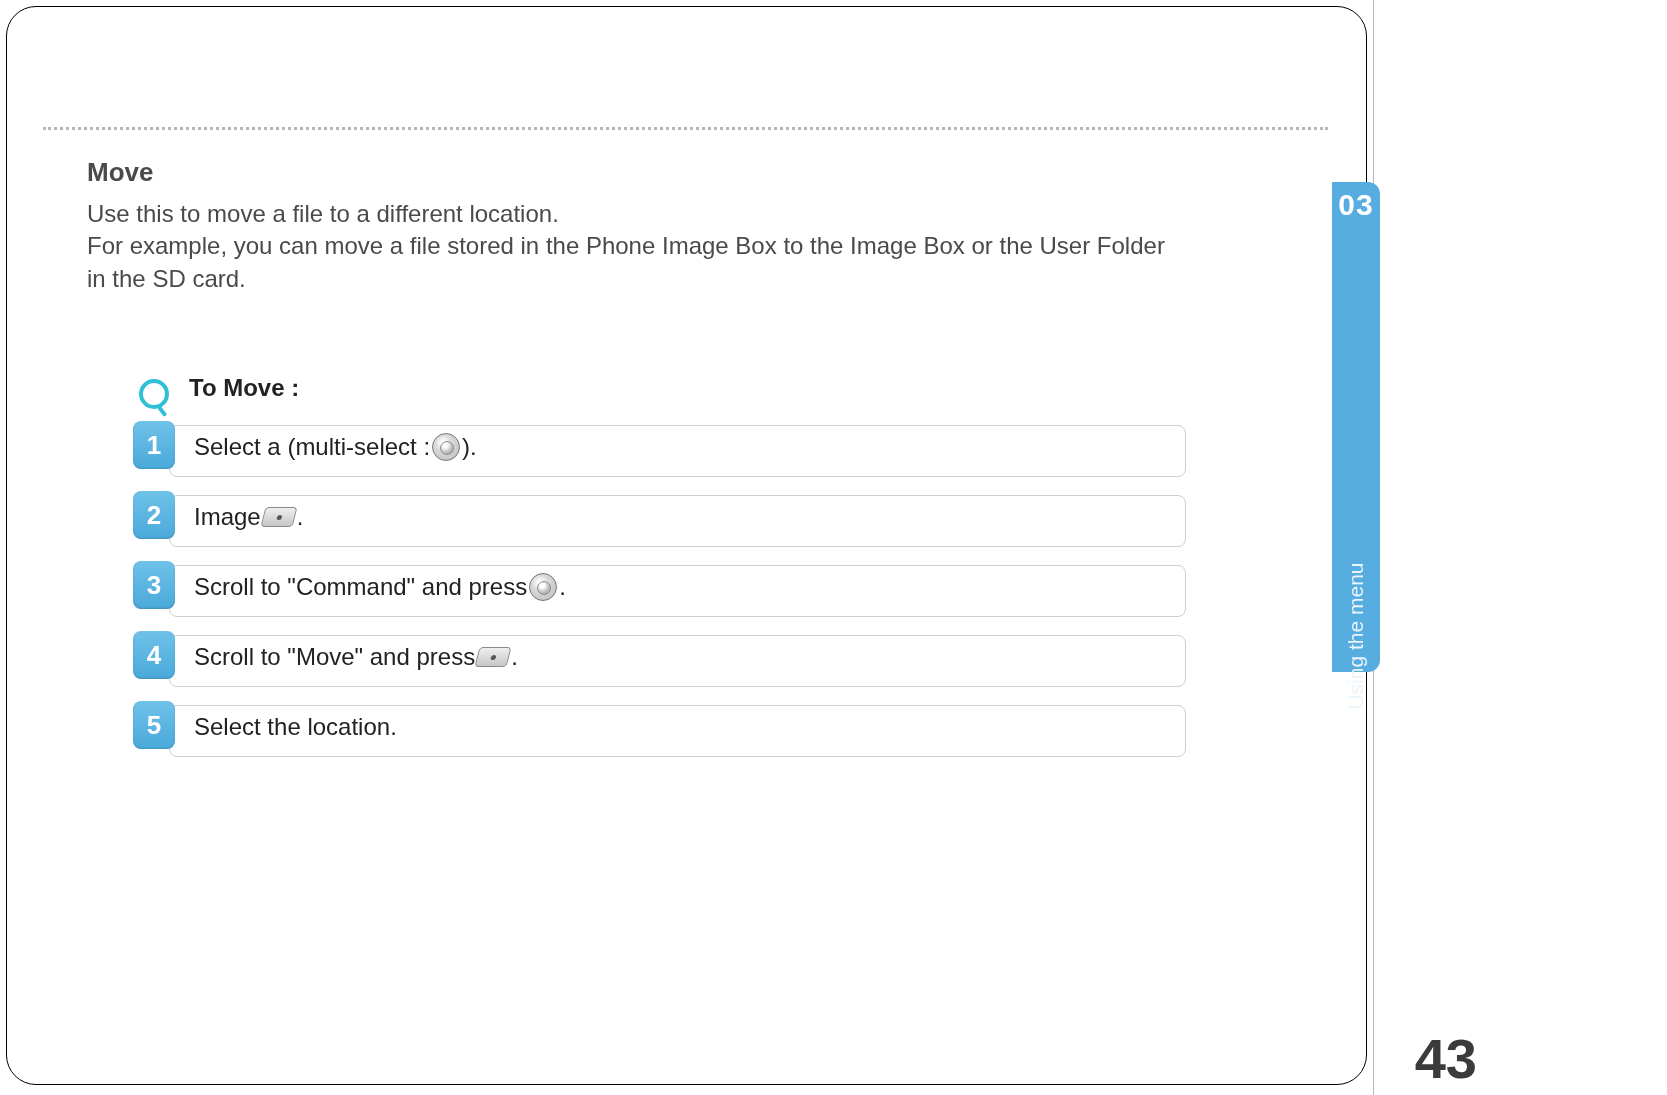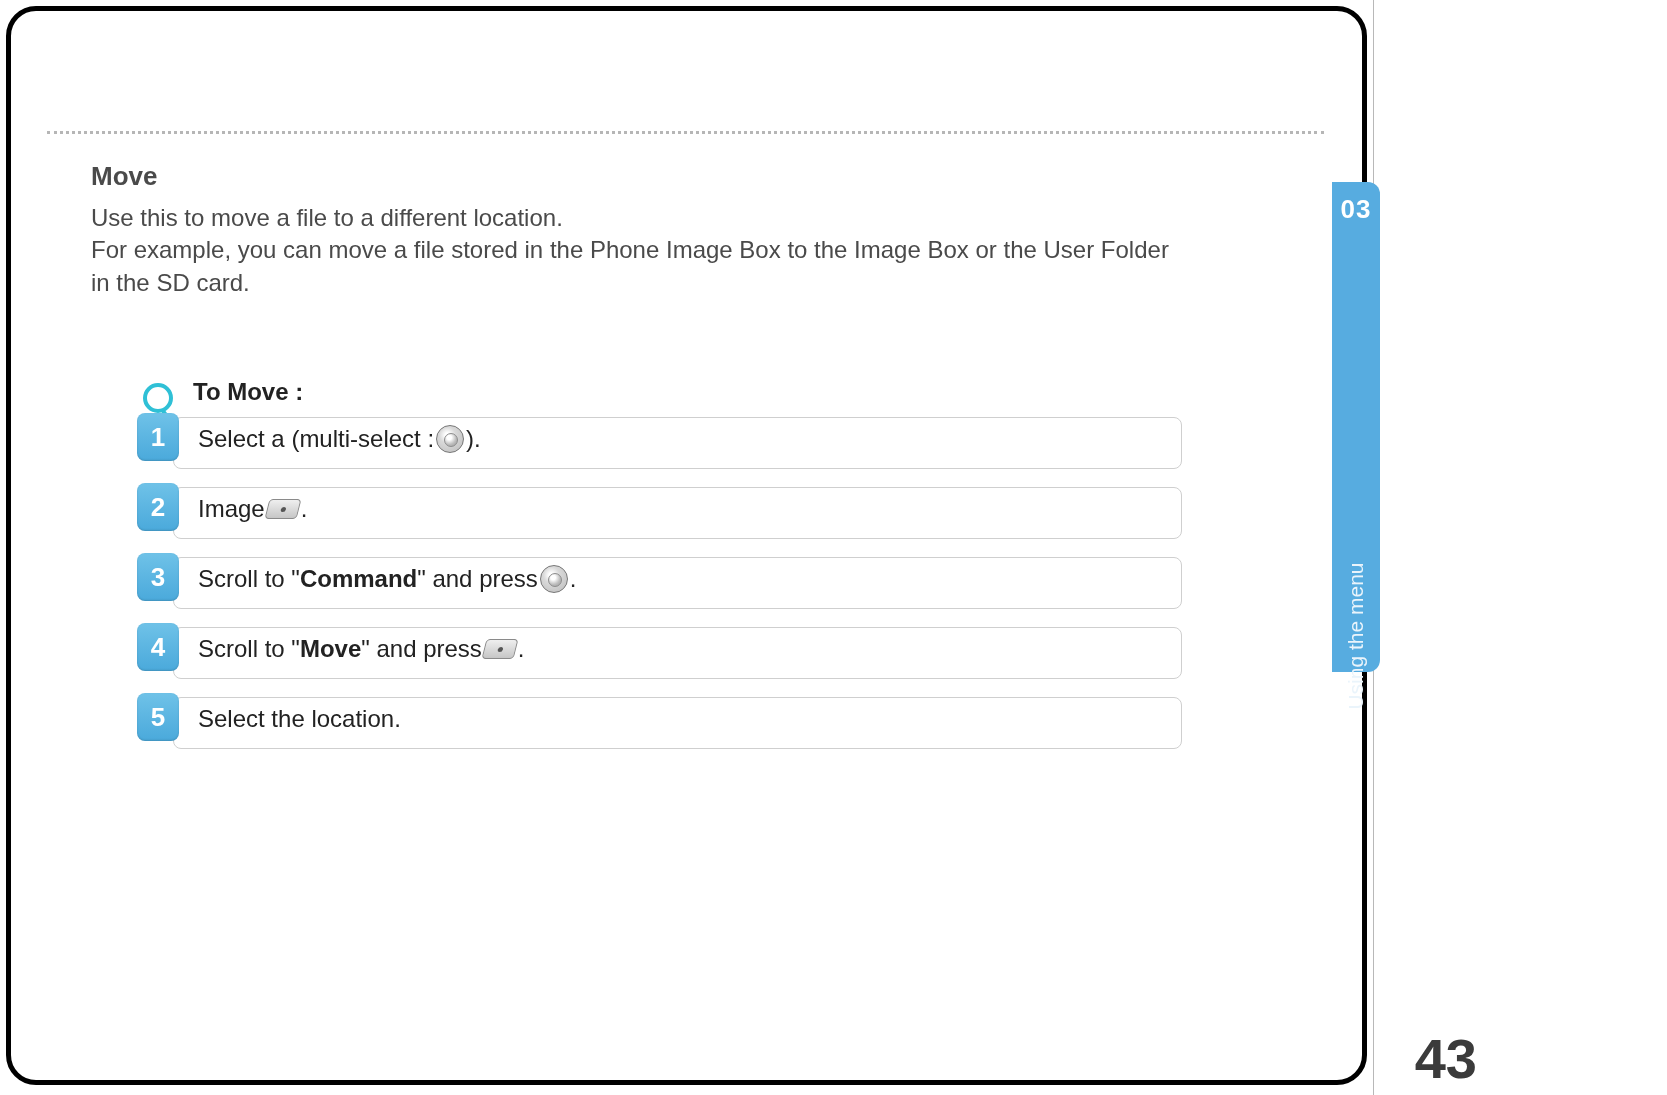--- a/index.html
+++ b/index.html
@@ -11,21 +11,21 @@
     font-family: Arial, Helvetica, sans-serif;
     background: #fff;
     position: relative;
   }
   .page-frame {
     position: absolute;
     top: 6px;
     left: 6px;
     right: 300px;
     bottom: 10px;
-    border: 5px solid #000000;
+    border: 1px solid #000000;
     border-radius: 30px;
   }
   .dotted-sep {
     position: absolute;
     top: 120px;
     left: 36px;
     right: 38px;
     border-top: 3px dotted #b6b6b6;
   }
   .content {
@@ -46,21 +46,21 @@
     line-height: 1.35;
   }
   .steps-block {
     margin-top: 78px;
     margin-left: 46px;
   }
   .steps-header {
     display: flex;
     align-items: center;
     gap: 12px;
-    margin-bottom: 10px;
+    margin-bottom: 22px;
     margin-left: 0px;
   }
   .bullet-icon {
     width: 30px;
     height: 30px;
     border: 4px solid #2fc0d6;
     border-radius: 50%;
     background: #fff;
     flex-shrink: 0;
     margin-left: 6px;
@@ -114,21 +114,21 @@
     border-radius: 8px;
     display: flex;
     align-items: center;
     padding: 2px 18px 10px 24px;
     font-size: 24px;
     color: #222;
     box-shadow: 0 0 0 rgba(0,0,0,0);
     width: 932px;
   }
   .step-box .seg { display: inline; }
-  .step-box b { font-weight: bold; }
+  .step-box b { font-weight: normal; }
   .ok-icon {
     display: inline-block;
     width: 28px;
     height: 28px;
     border: 1px solid #777;
     border-radius: 50%;
     background: radial-gradient(circle at 40% 35%, #fff 0 10%, #d9d9d9 35%, #bbb 100%);
     vertical-align: middle;
     position: relative;
     margin: 0 2px;
@@ -171,23 +171,23 @@
     height: 490px;
     background: #57ace0;
     border-top-right-radius: 12px;
     border-bottom-right-radius: 12px;
     color: #fff;
     display: flex;
     flex-direction: column;
     align-items: center;
   }
   .side-tab .chapter-num {
-    font-size: 26px;
-    font-weight: bold;
-    margin-top: 12px;
+    font-size: 30px;
+    font-weight: bold;
+    margin-top: 6px;
     letter-spacing: 1px;
     font-family: Arial, sans-serif;
   }
   .side-tab .chapter-label-wrap {
     flex: 1;
     display: flex;
     align-items: flex-end;
     justify-content: center;
     padding-bottom: 24px;
   }

